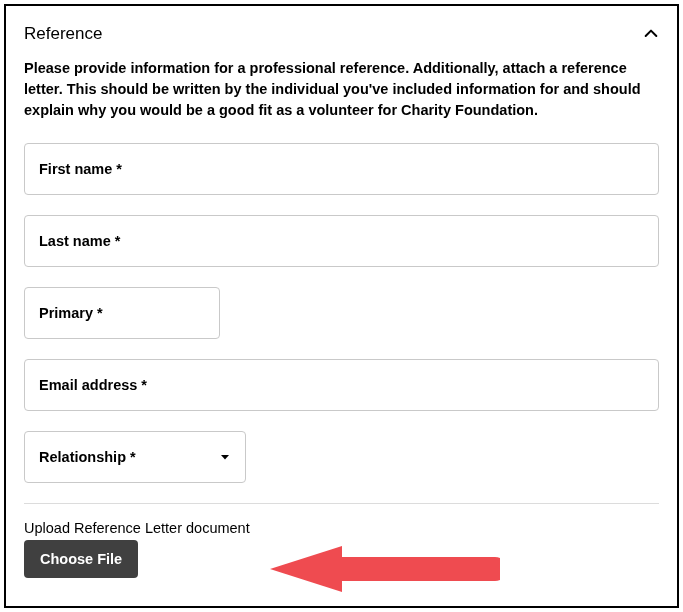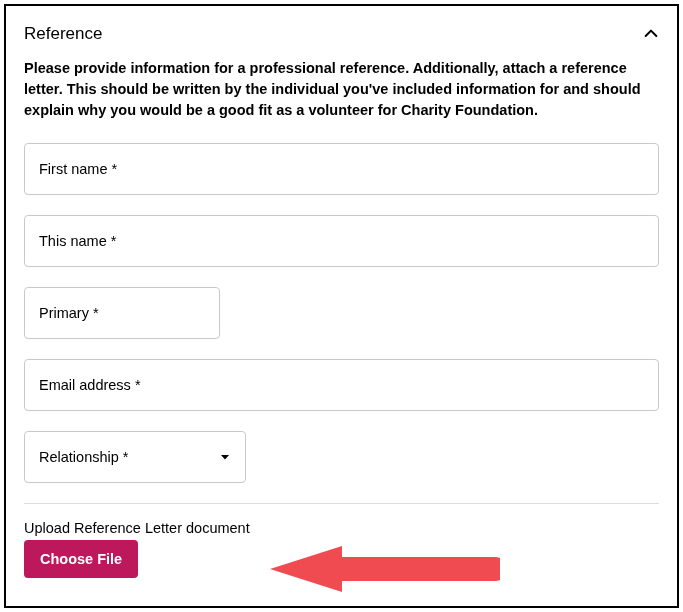--- a/index.html
+++ b/index.html
@@ -6,28 +6,28 @@
 body { font-family: Arial, Helvetica, sans-serif; background: #fff; padding: 4px; }
 .panel { border: 2px solid #000; width: 675px; height: 604px; padding: 18px 18px 18px 18px; position: relative; }
 .header { display: flex; justify-content: space-between; align-items: center; margin-bottom: 14px; }
 .header-title { font-size: 17px; font-weight: 400; color: #000; }
 .chevron { width: 16px; height: 16px; display: inline-block; }
 .chevron svg { display: block; }
 .description { font-size: 14.5px; line-height: 1.45; color: #000; margin-bottom: 22px; font-weight: bold; }
 .field-full { width: 100%; }
 .field-narrow { width: 196px; }
 .field-medium { width: 222px; }
-.field { border: 1px solid #c9c9c9; border-radius: 4px; height: 52px; display: flex; align-items: center; padding: 0 14px; margin-bottom: 20px; position: relative; }
+.field { border: 1px solid #c9c9c9; border-radius: 4px; height: 52px; display: flex; align-items: center; padding: 0 14px; margin-bottom: 20px; position: relative; font-weight: bold; }
 .field-label { font-size: 14.5px; color: #000; }
 .asterisk { margin-left: 4px; }
 .dropdown-caret { margin-left: auto; }
 .dropdown-caret svg { display: block; }
 .divider { border: none; border-top: 1px solid #dcdcdc; margin: 8px 0 16px 0; }
 .upload-label { font-size: 14.5px; color: #000; margin-bottom: 4px; }
-.choose-file { background: #be185d; color: #fff; border: none; border-radius: 4px; padding: 11px 16px; font-size: 14.5px; font-weight: 700; cursor: pointer; }
+.choose-file { background: #404040; color: #fff; border: none; border-radius: 4px; padding: 11px 16px; font-size: 14.5px; font-weight: 700; cursor: pointer; }
 .arrow-annotation { position: absolute; left: 264px; bottom: 8px; pointer-events: none; }
 </style>
 </head>
 <body>
 
 <div class="panel">
 
   <div class="header">
     <div class="header-title">Reference</div>
     <span class="chevron">
@@ -37,21 +37,21 @@
     </span>
   </div>
 
   <p class="description">Please provide information for a professional reference. Additionally, attach a reference letter. This should be written by the individual you've included information for and should explain why you would be a good fit as a volunteer for Charity Foundation.</p>
 
   <div class="field field-full">
     <span class="field-label"><span>First name</span><span class="asterisk">*</span></span>
   </div>
 
   <div class="field field-full">
-    <span class="field-label"><span>This name</span><span class="asterisk">*</span></span>
+    <span class="field-label"><span>Last name</span><span class="asterisk">*</span></span>
   </div>
 
   <div class="field field-narrow">
     <span class="field-label"><span>Primary</span><span class="asterisk">*</span></span>
   </div>
 
   <div class="field field-full">
     <span class="field-label"><span>Email address</span><span class="asterisk">*</span></span>
   </div>
 

